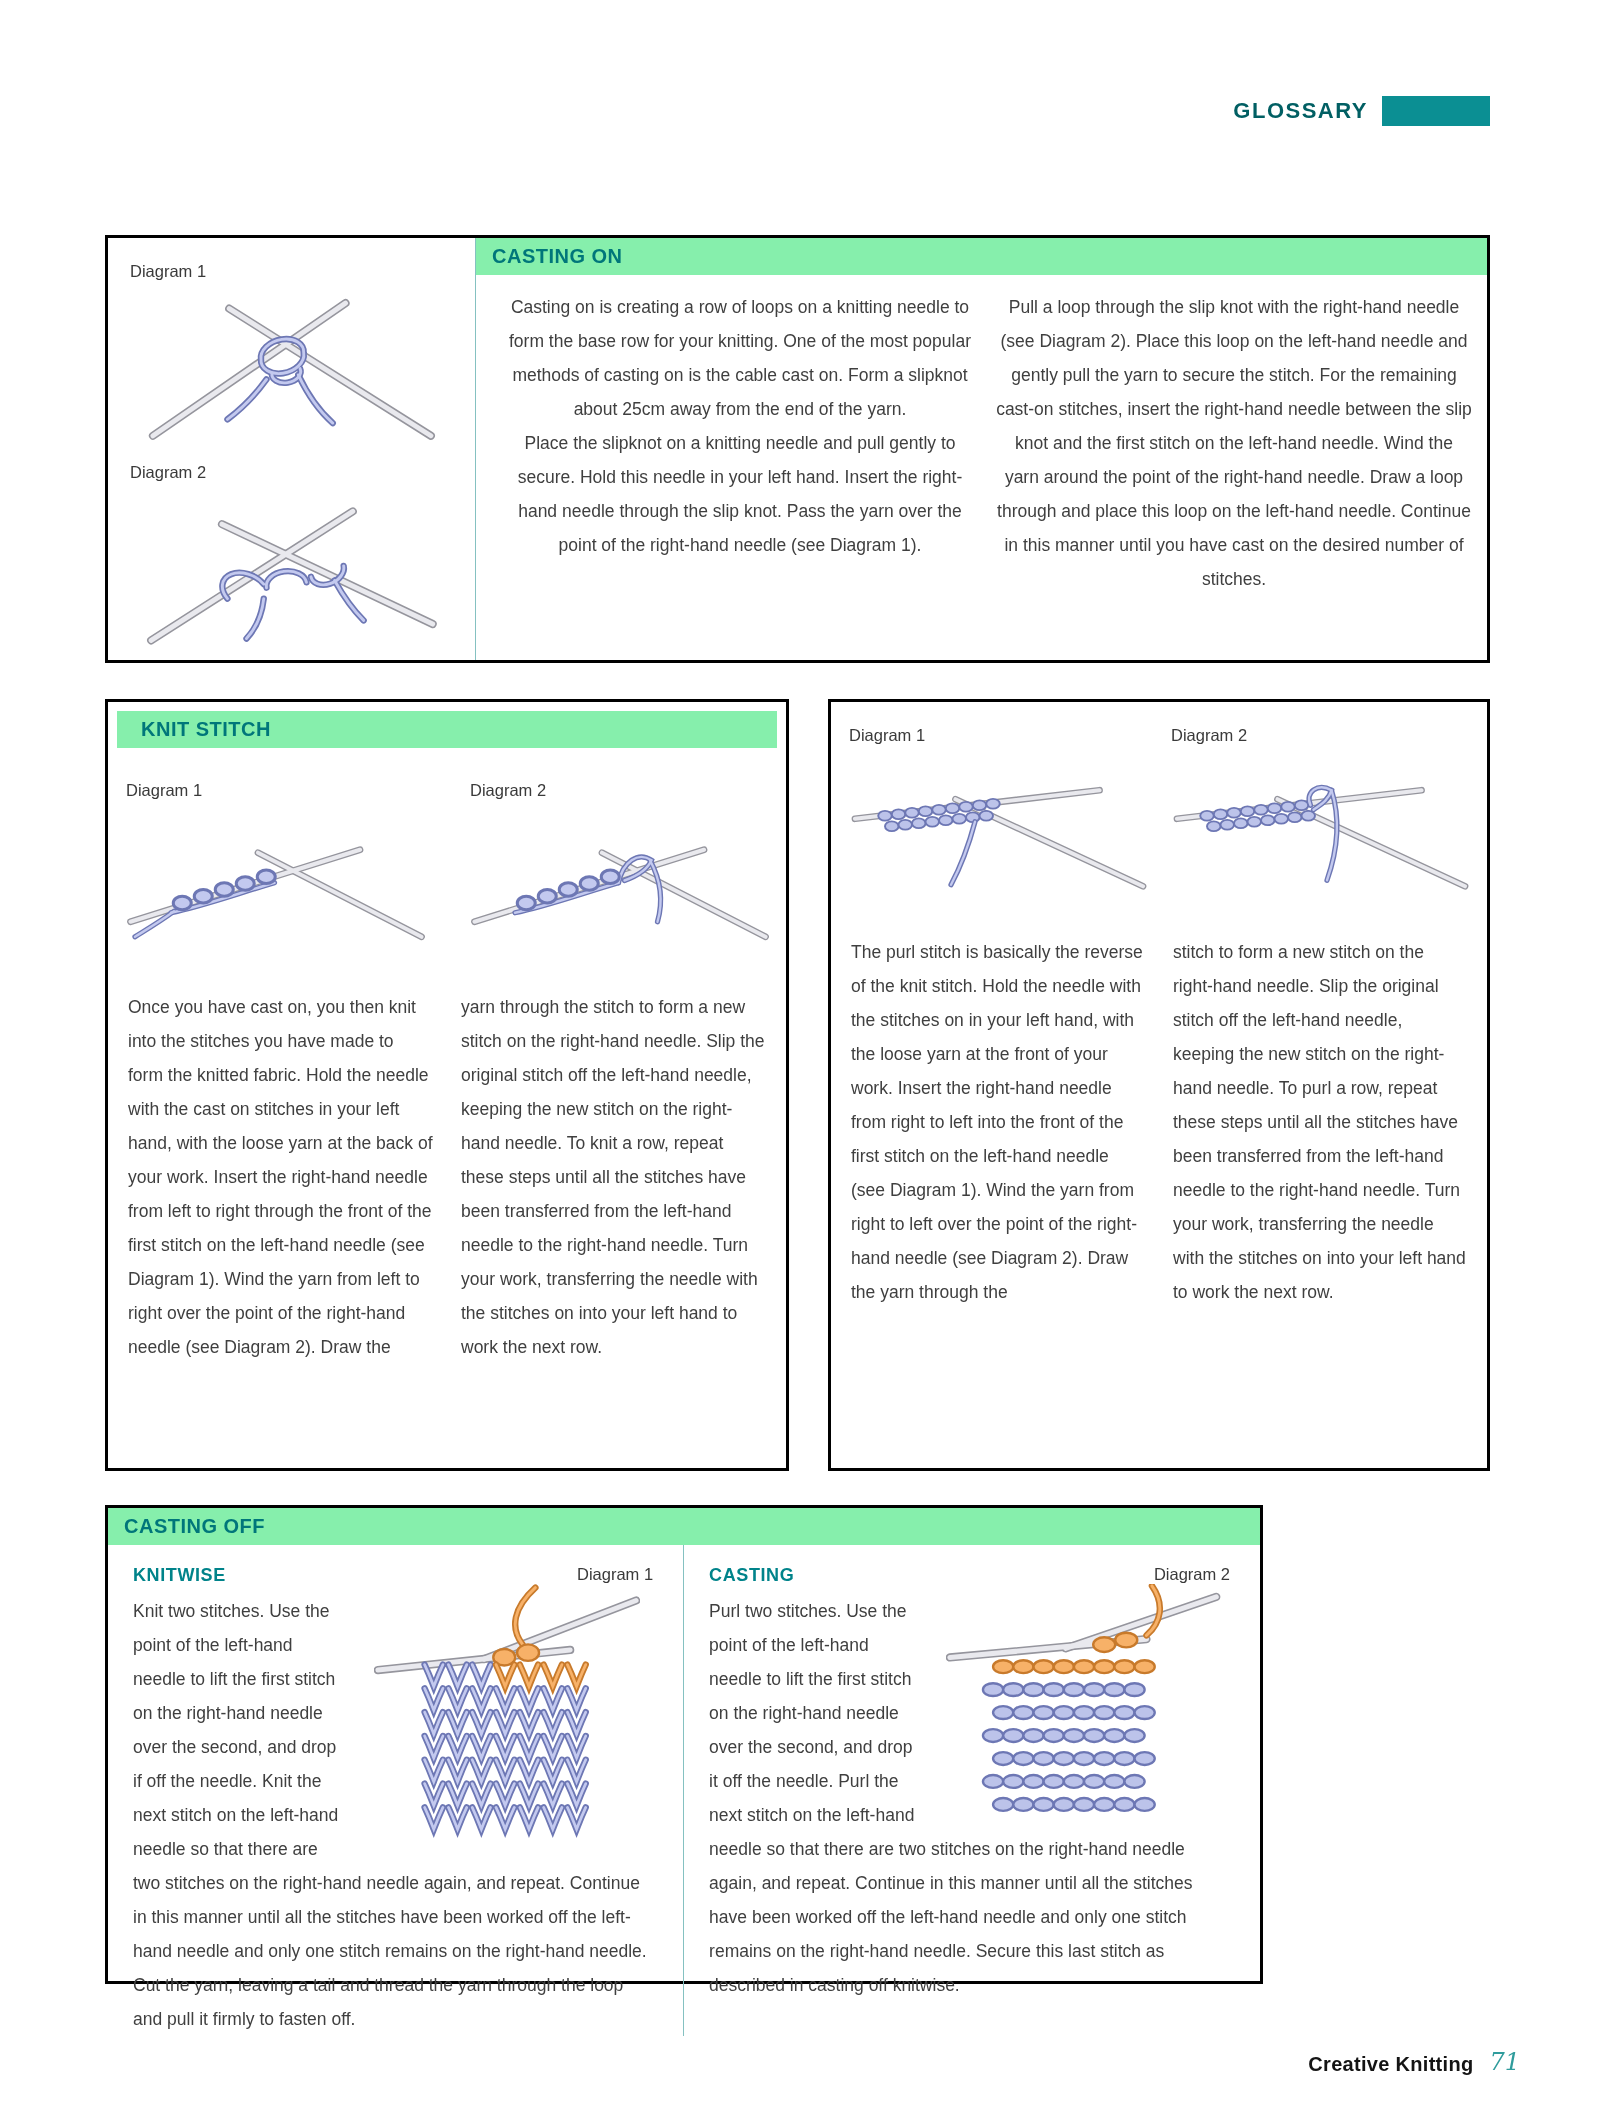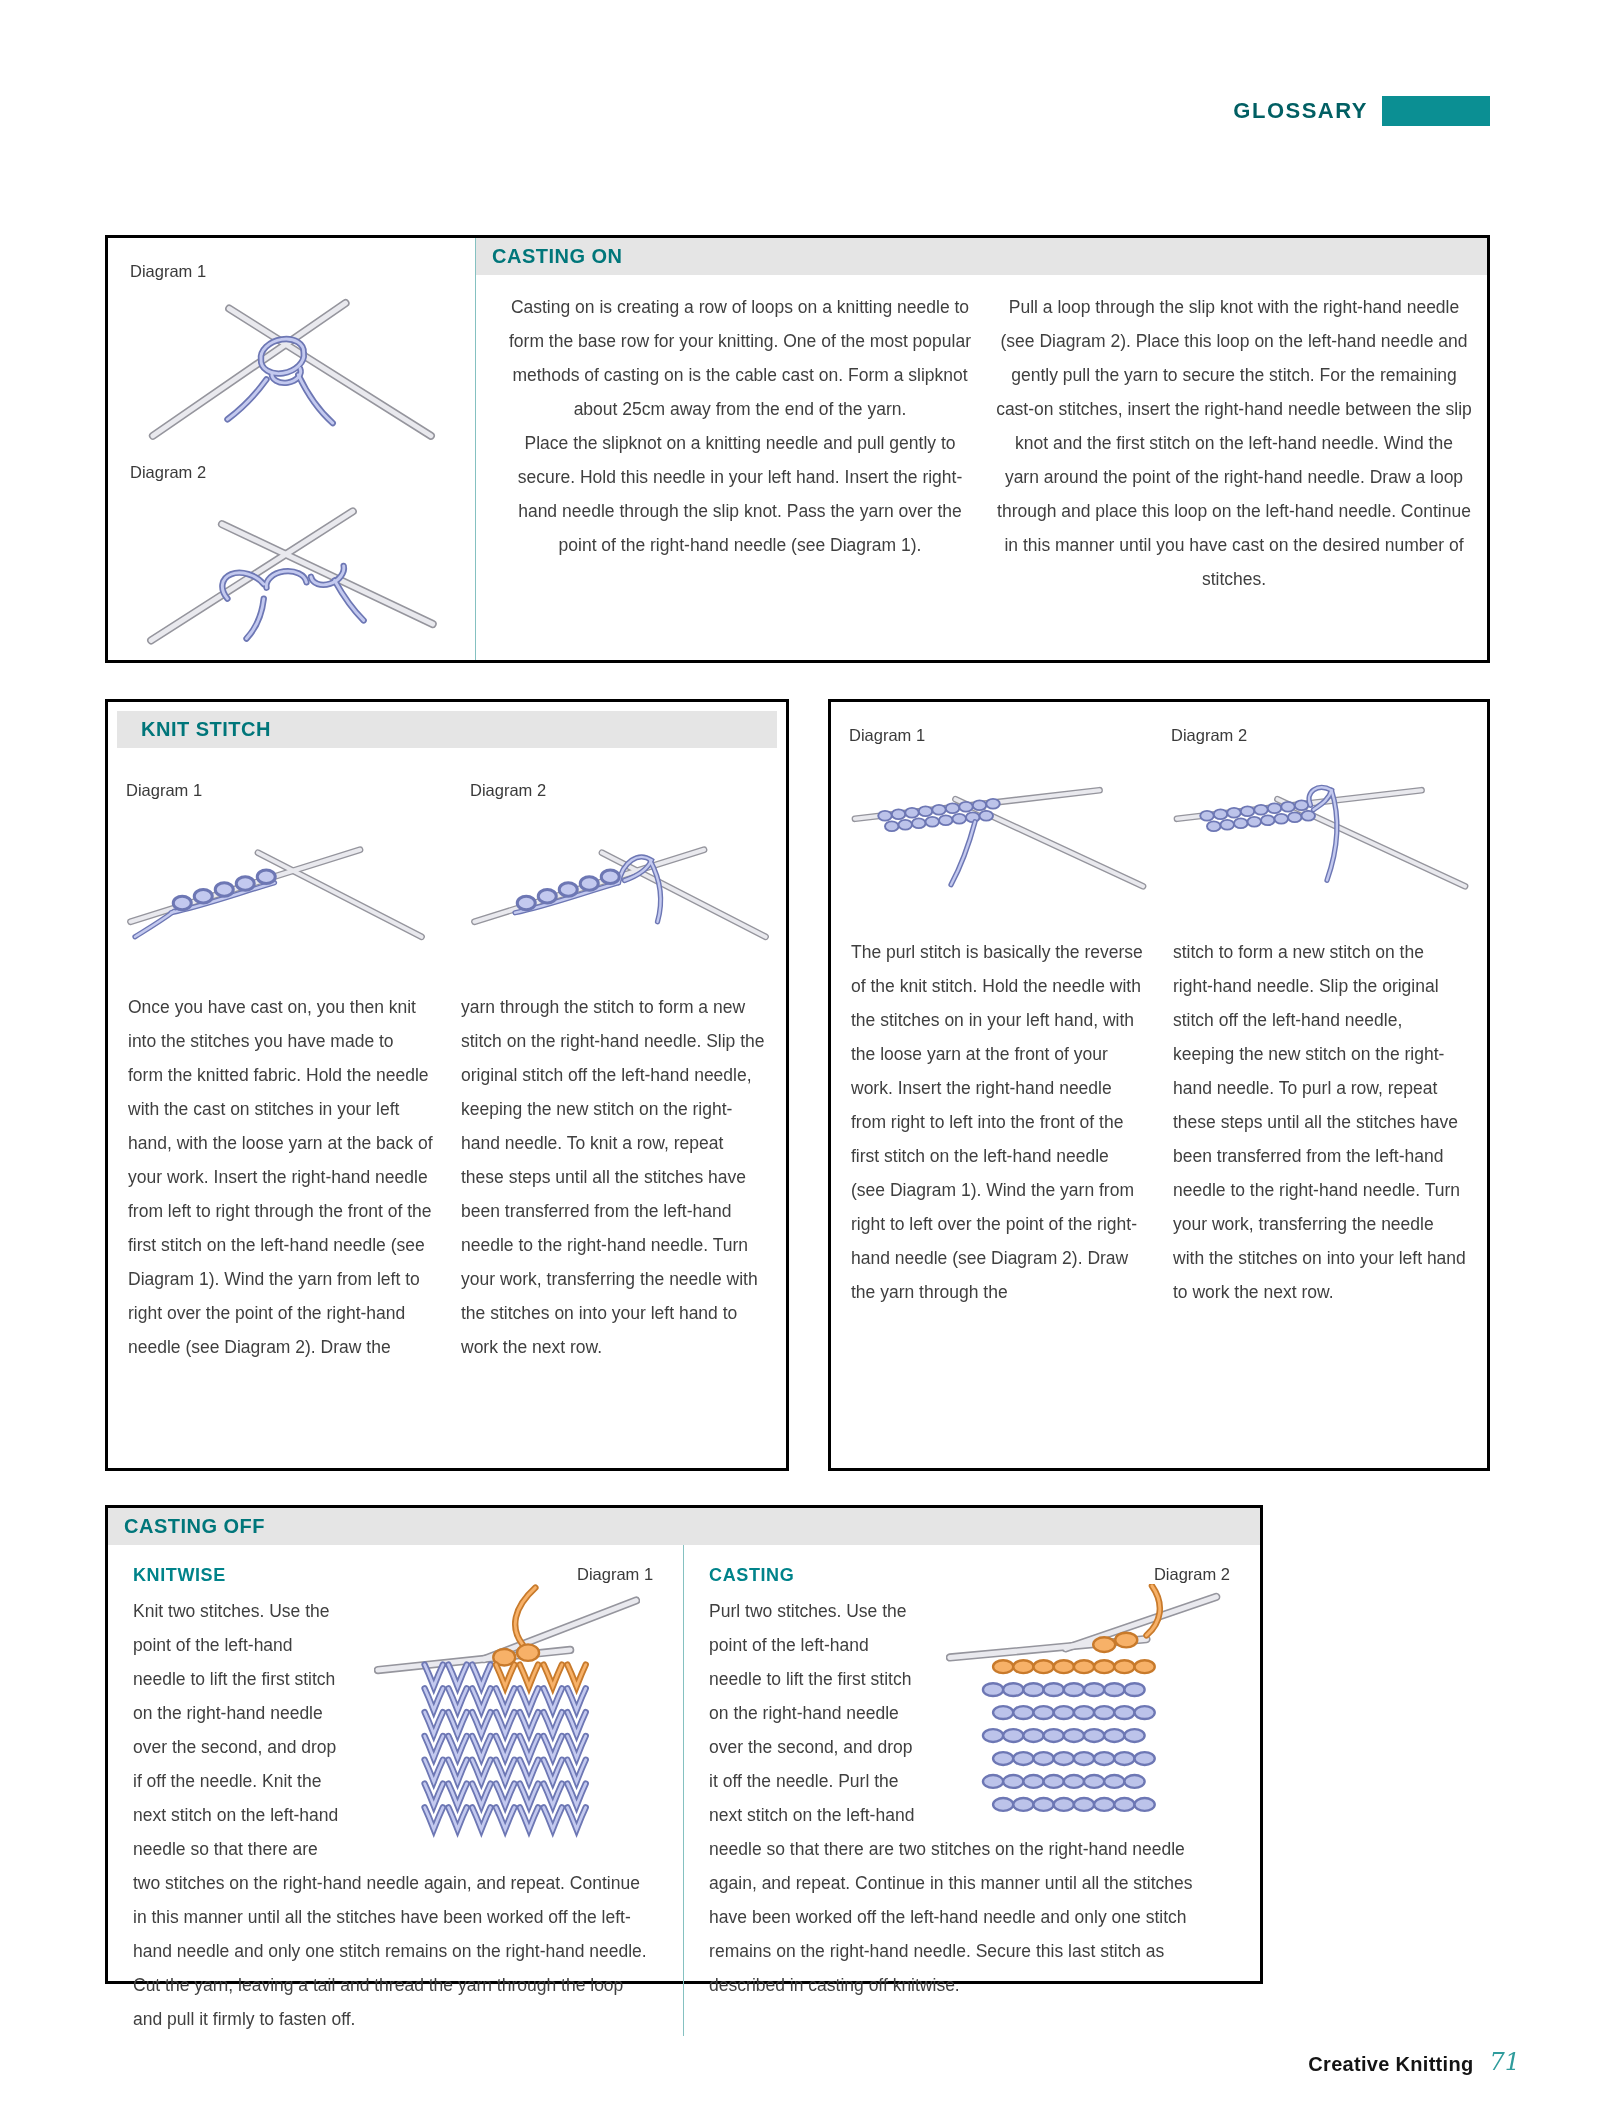--- a/index.html
+++ b/index.html
@@ -10,21 +10,21 @@
   }
 
   
   .top-header { position:absolute; top:76px; left:0; right:110px;
     display:flex; justify-content:flex-end; align-items:center; gap:14px;margin-top:20px; }
   .glossary-title { font-size:22px; font-weight:bold; letter-spacing:1.5px; color:#015f63; }
   .glossary-block { width:108px; height:30px; background:#0b8f93; }
 
   
   .tealbox { border:3px solid #000000; background:#fff; }
-  .section-bar { background:#e5e5e5; padding:7px 16px; }
+  .section-bar { background:#86efac; padding:7px 16px; }
   .section-title { font-size:20px; font-weight:bold; color:#00767a; letter-spacing:0.5px; }
   .diag-label { font-size:16.5px; color:#3a3a3a; }
   p.body { font-size:17.5px; line-height:34px; color:#3f3f3f; }
 
   
   .co-box { position:absolute; left:105px; top:235px; width:1385px; height:428px; display:flex; }
   .co-diagrams { width:368px; border-right:1px solid #85c1c1; padding:24px 12px 0 22px; }
   .co-diagrams svg { width:322px; height:168px; display:block; margin-top:4px; }
   .co-content { flex:1; display:flex; flex-direction:column; }
   .co-cols { display:flex; gap:18px; padding:15px 12px 0 26px;text-align:center; }

